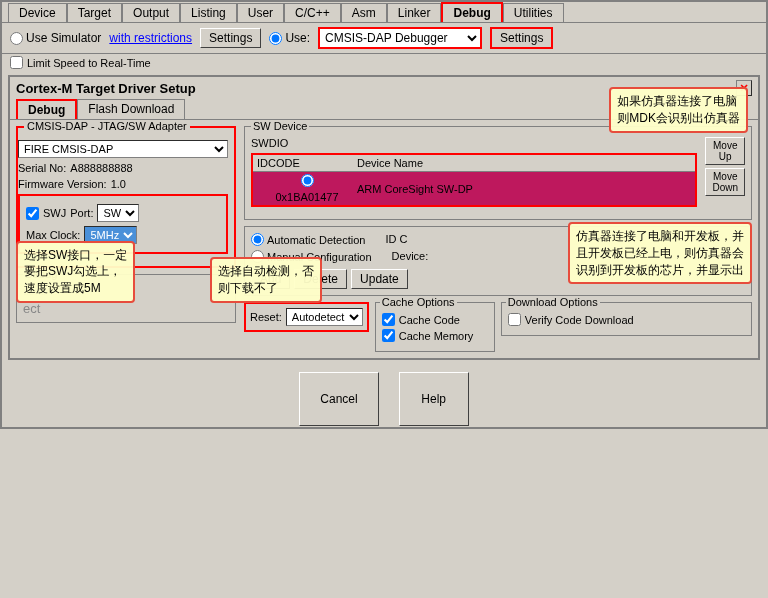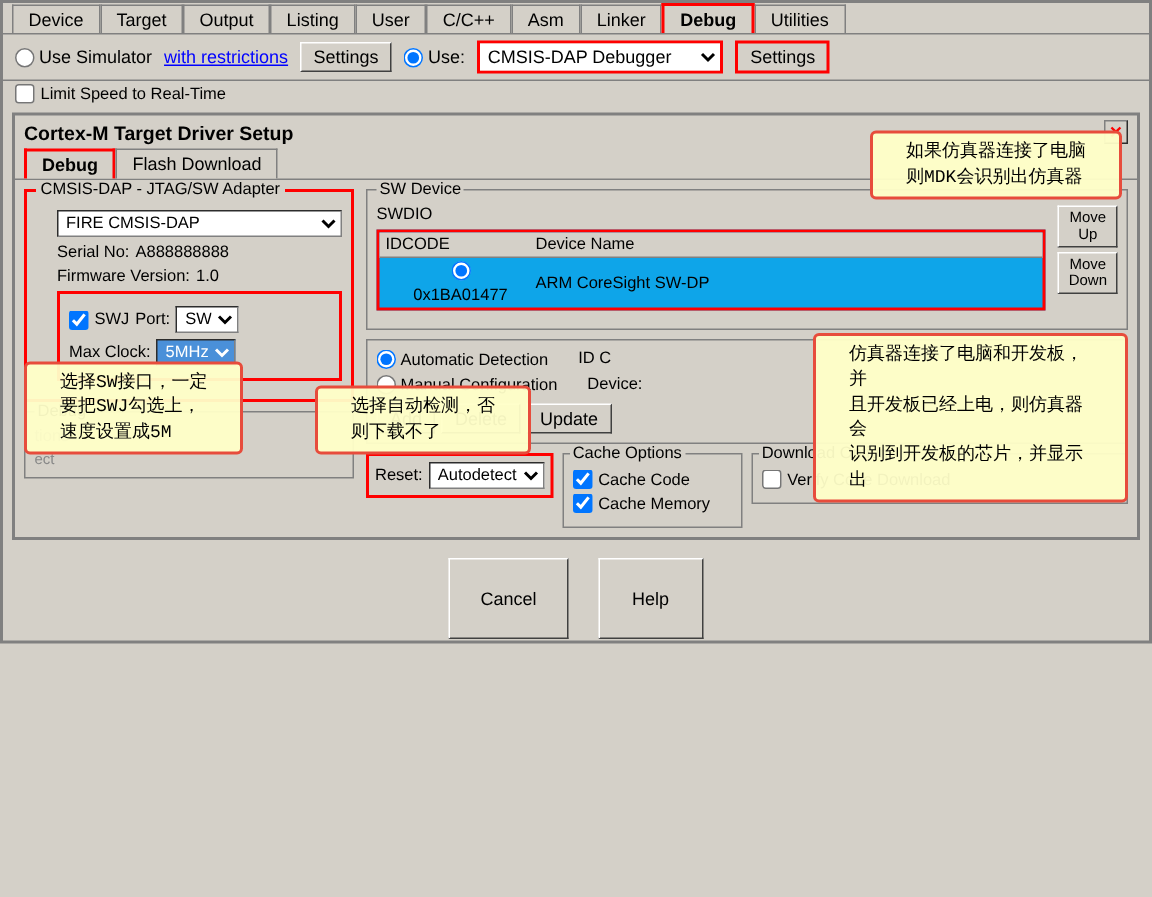--- a/index.html
+++ b/index.html
@@ -143,21 +143,21 @@
 
     .right-col {
       flex: 1;
     }
 
     
     .groupbox {
       border: 1px solid #808080;
       position: relative;
       margin-bottom: 6px;
-      padding: 12px 6px 6px 20px;
+      padding: 12px 6px 6px 0;
     }
 
     .groupbox.red-border {
       border: 2px solid red;
     }
 
     .groupbox-label {
       position: absolute;
       top: -8px;
       left: 6px;
@@ -181,21 +181,21 @@
     .select-box {
       background: white;
       border: 1px inset #808080;
       font-size: 11px;
       padding: 1px;
     }
 
     
     .sw-device-table {
       border: 2px solid red;
-      background: #0ea5e9;
+      background: #be185d;
       width: 100%;
       margin-bottom: 6px;
     }
 
     .sw-device-header {
       display: flex;
       background: #d4d0c8;
       padding: 2px 4px;
       font-size: 11px;
       border-bottom: 1px solid #808080;
@@ -230,23 +230,23 @@
       cursor: pointer;
       min-width: 70px;
     }
 
     
     .annotation {
       position: absolute;
       background: rgba(255, 255, 200, 0.95);
       border: 1px solid #888;
       border-radius: 4px;
-      padding: 4px 22px;
+      padding: 4px 6px;
       font-size: 12px;
-      font-family: Liberation Mono, monospace;
+      font-family: Liberation Sans, sans-serif;
       line-height: 1.4;
       z-index: 100;
       pointer-events: none;
     }
 
     .swdio-label {
       font-size: 11px;
       margin-bottom: 4px;
     }
 
@@ -387,21 +387,21 @@
               </select>
             </div>
           </div>
         </div>
 
         <div style="border:1px solid #808080; position:relative; padding:10px 6px 6px 6px;">
           <span style="position:absolute; top:-7px; left:6px; background:#d4d0c8; padding:0 2px; font-size:11px;">Debug</span>
           <div style="font-size:11px; color:#888; margin-bottom:4px;">
             <span>tions</span>
           </div>
-          <div style="font-size:10px; color:#888;">
+          <div style="font-size:13px; color:#888;">
             <span>ect</span>
           </div>
         </div>
 
       </div>
 
       <div class="right-col">
 
         <div style="border:1px solid #808080; position:relative; padding:10px 6px 6px 6px; margin-bottom:6px;">
           <span style="position:absolute; top:-7px; left:6px; background:#d4d0c8; padding:0 2px; font-size:11px;">SW Device</span>

